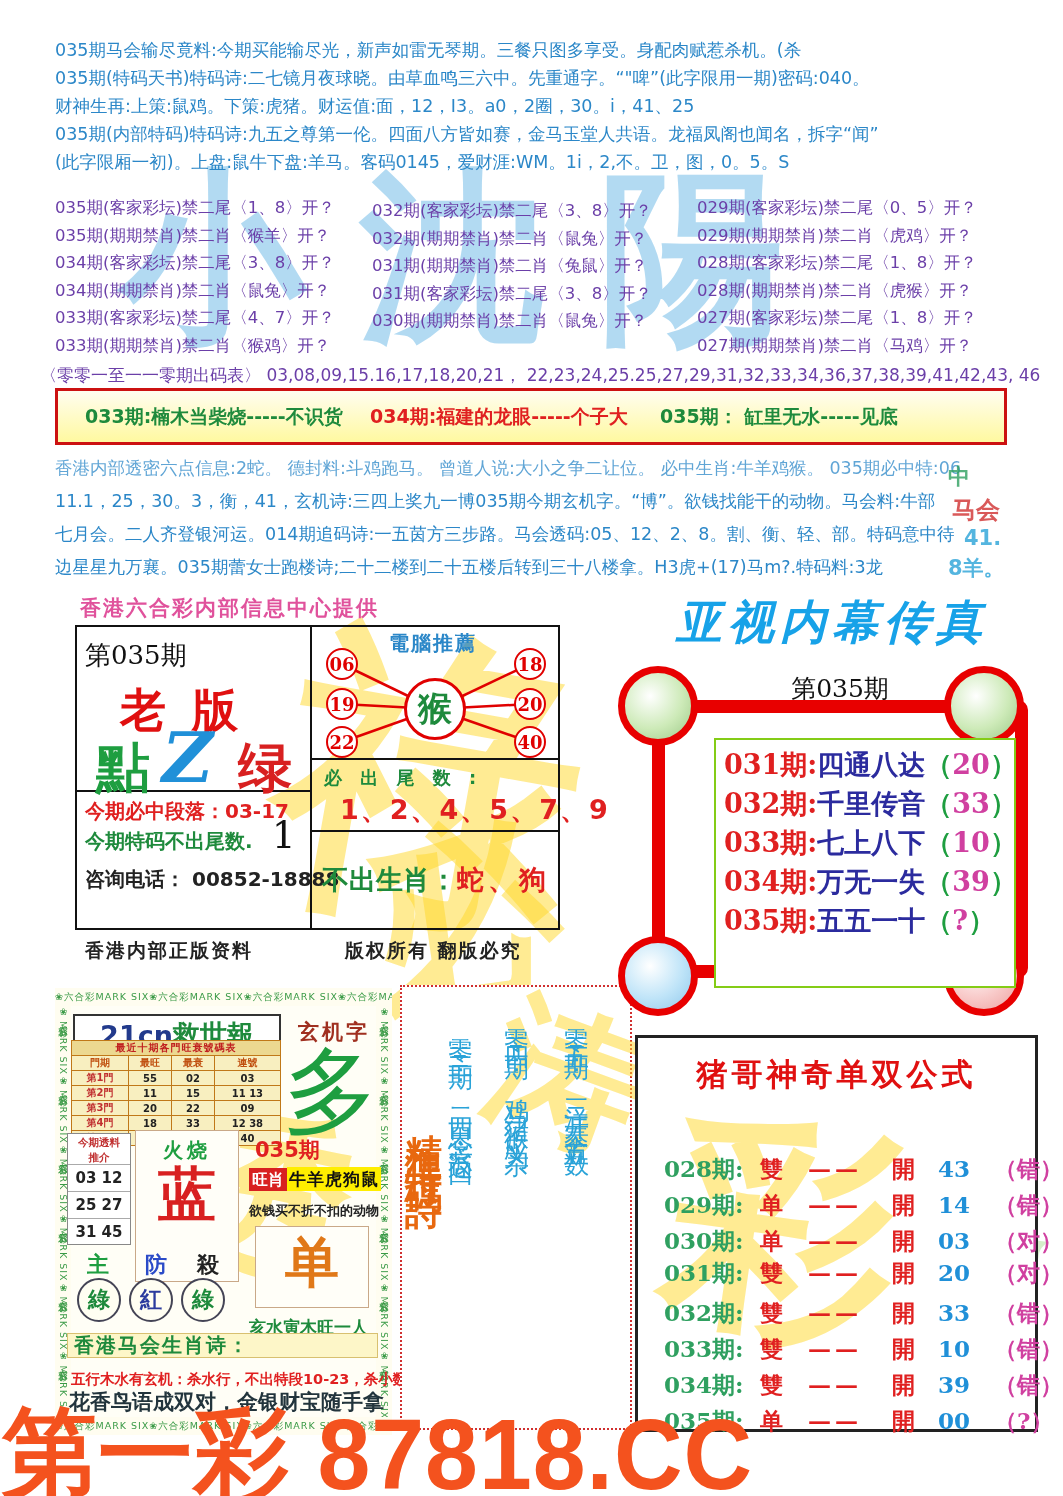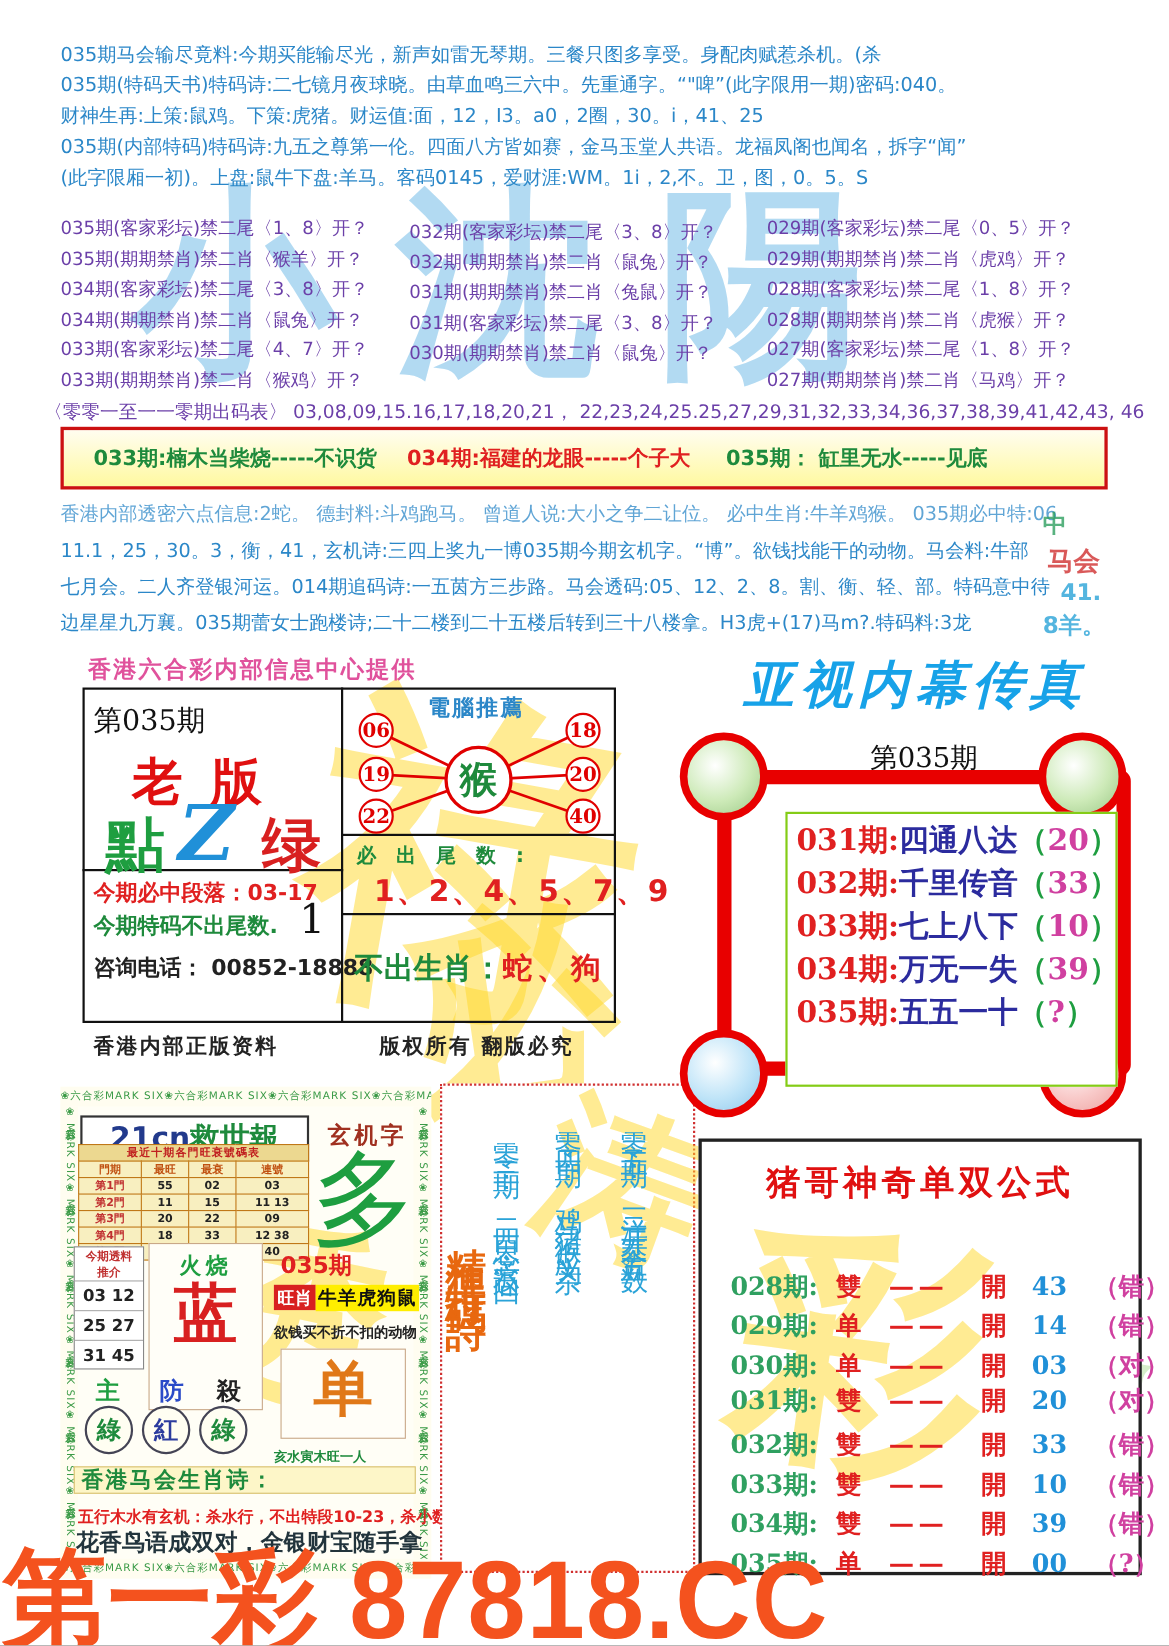--- a/index.html
+++ b/index.html
@@ -84,21 +84,21 @@
   .toupai .lab{color:#c03030;font-size:10.5px;font-weight:bold;line-height:13px;padding-top:2px;}
   .toupai .num{color:#222;font-size:15px;font-weight:bold;border-top:1px solid #aaa;line-height:26px;}
   .decor{position:absolute;border:1.5px solid #c9a888;background:#fffef8;box-sizing:border-box;text-align:center;z-index:3;}
   .huoshao{color:#1e9e40;font-weight:bold;font-size:20px;letter-spacing:4px;}
   .lanchar{color:#d82020;font-weight:bold;font-size:58px;line-height:1.05;font-family:"DejaVu Serif",serif;}
   .m6issue{color:#e02020;font-weight:bold;font-size:21px;z-index:3;}
   .wx-red{background:#d82020;color:#fff;font-weight:bold;font-size:16px;padding:2px 3px;}
   .wx-yellow{background:#ffee00;color:#111;font-weight:bold;font-size:17px;padding:2px 2px;letter-spacing:1px;}
   .yuqian{color:#222;font-weight:bold;font-size:13px;z-index:3;}
   .danchar{color:#e07818;font-weight:bold;font-size:54px;line-height:1.3;font-family:"DejaVu Serif",serif;}
-  .haishui{color:#1e8a3c;font-weight:bold;font-size:12px;z-index:3;}
+  .haishui{color:#1e8a3c;font-weight:bold;font-size:17px;z-index:3;}
   .zfs{font-weight:bold;font-size:22px;z-index:3;}
   .scircle{position:absolute;width:44px;height:44px;border:2.5px solid #445;border-radius:50%;background:#fffef2;
            display:flex;align-items:center;justify-content:center;font-size:22px;font-weight:bold;
            font-family:"DejaVu Serif",serif;box-sizing:border-box;z-index:3;}
   .sxs-strip{position:absolute;left:12px;top:345px;width:311px;height:25px;background:#fdf6c8;border:1px solid #d8c070;
              box-sizing:border-box;display:flex;align-items:center;z-index:3;}
   .sxs-title{color:#1e8a3c;font-weight:bold;font-size:20px;padding-left:6px;letter-spacing:2px;}
   .m6red{color:#e02020;font-weight:bold;font-size:14.5px;white-space:nowrap;z-index:3;}
   .m6last{color:#22343c;font-weight:bold;font-size:21px;white-space:nowrap;z-index:3;font-family:"DejaVu Serif",serif;}
   

